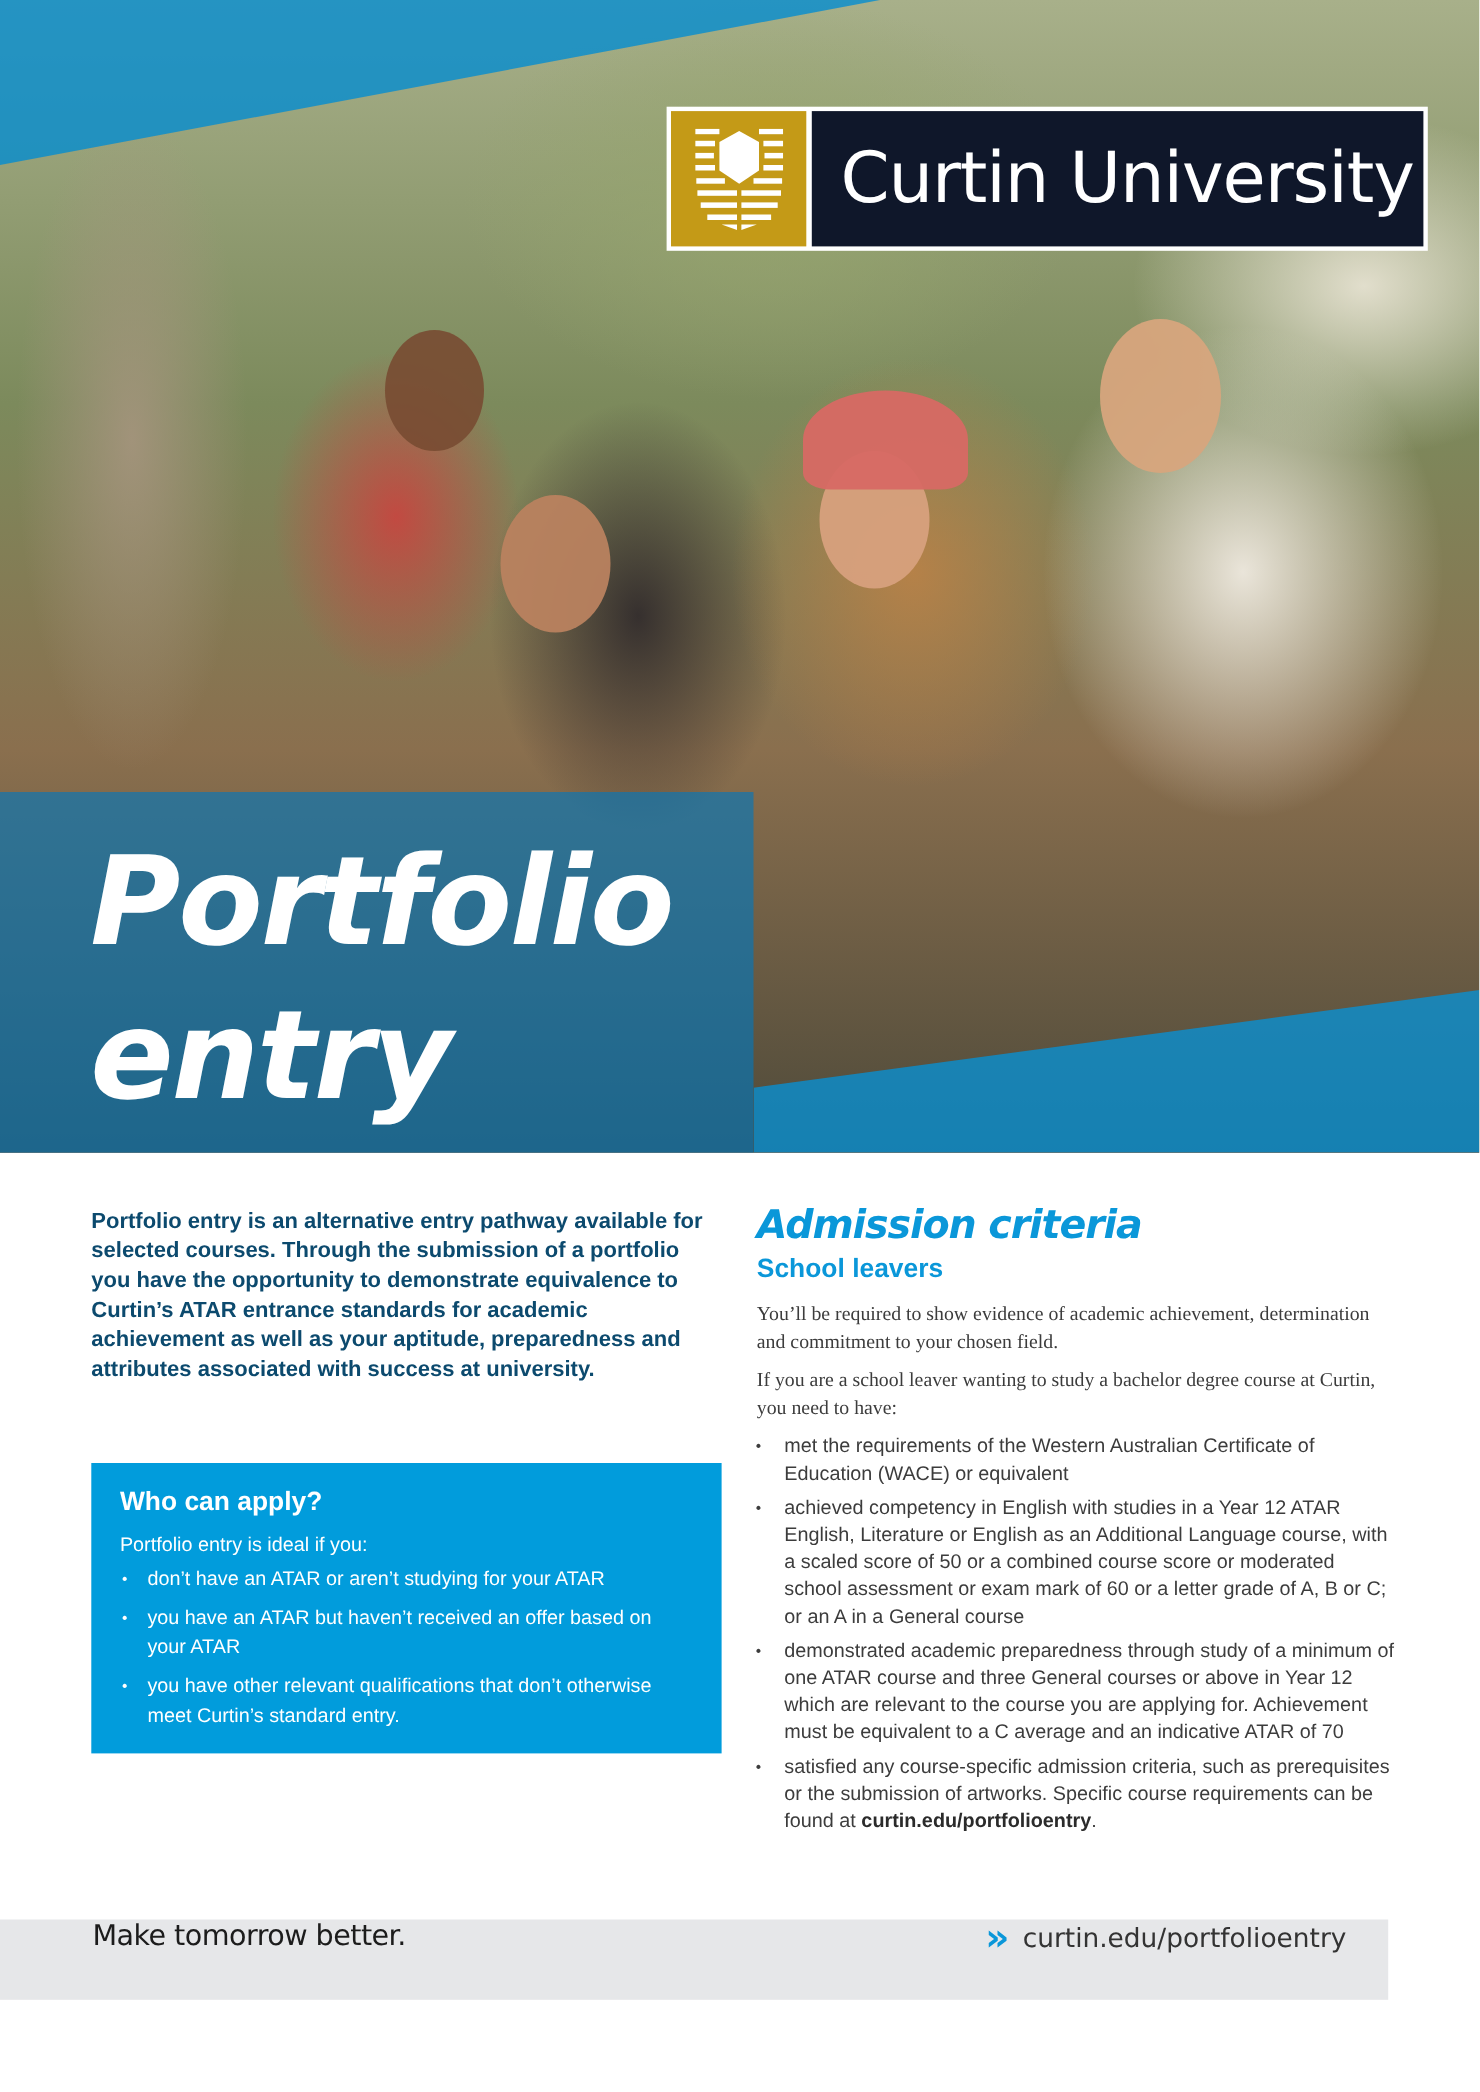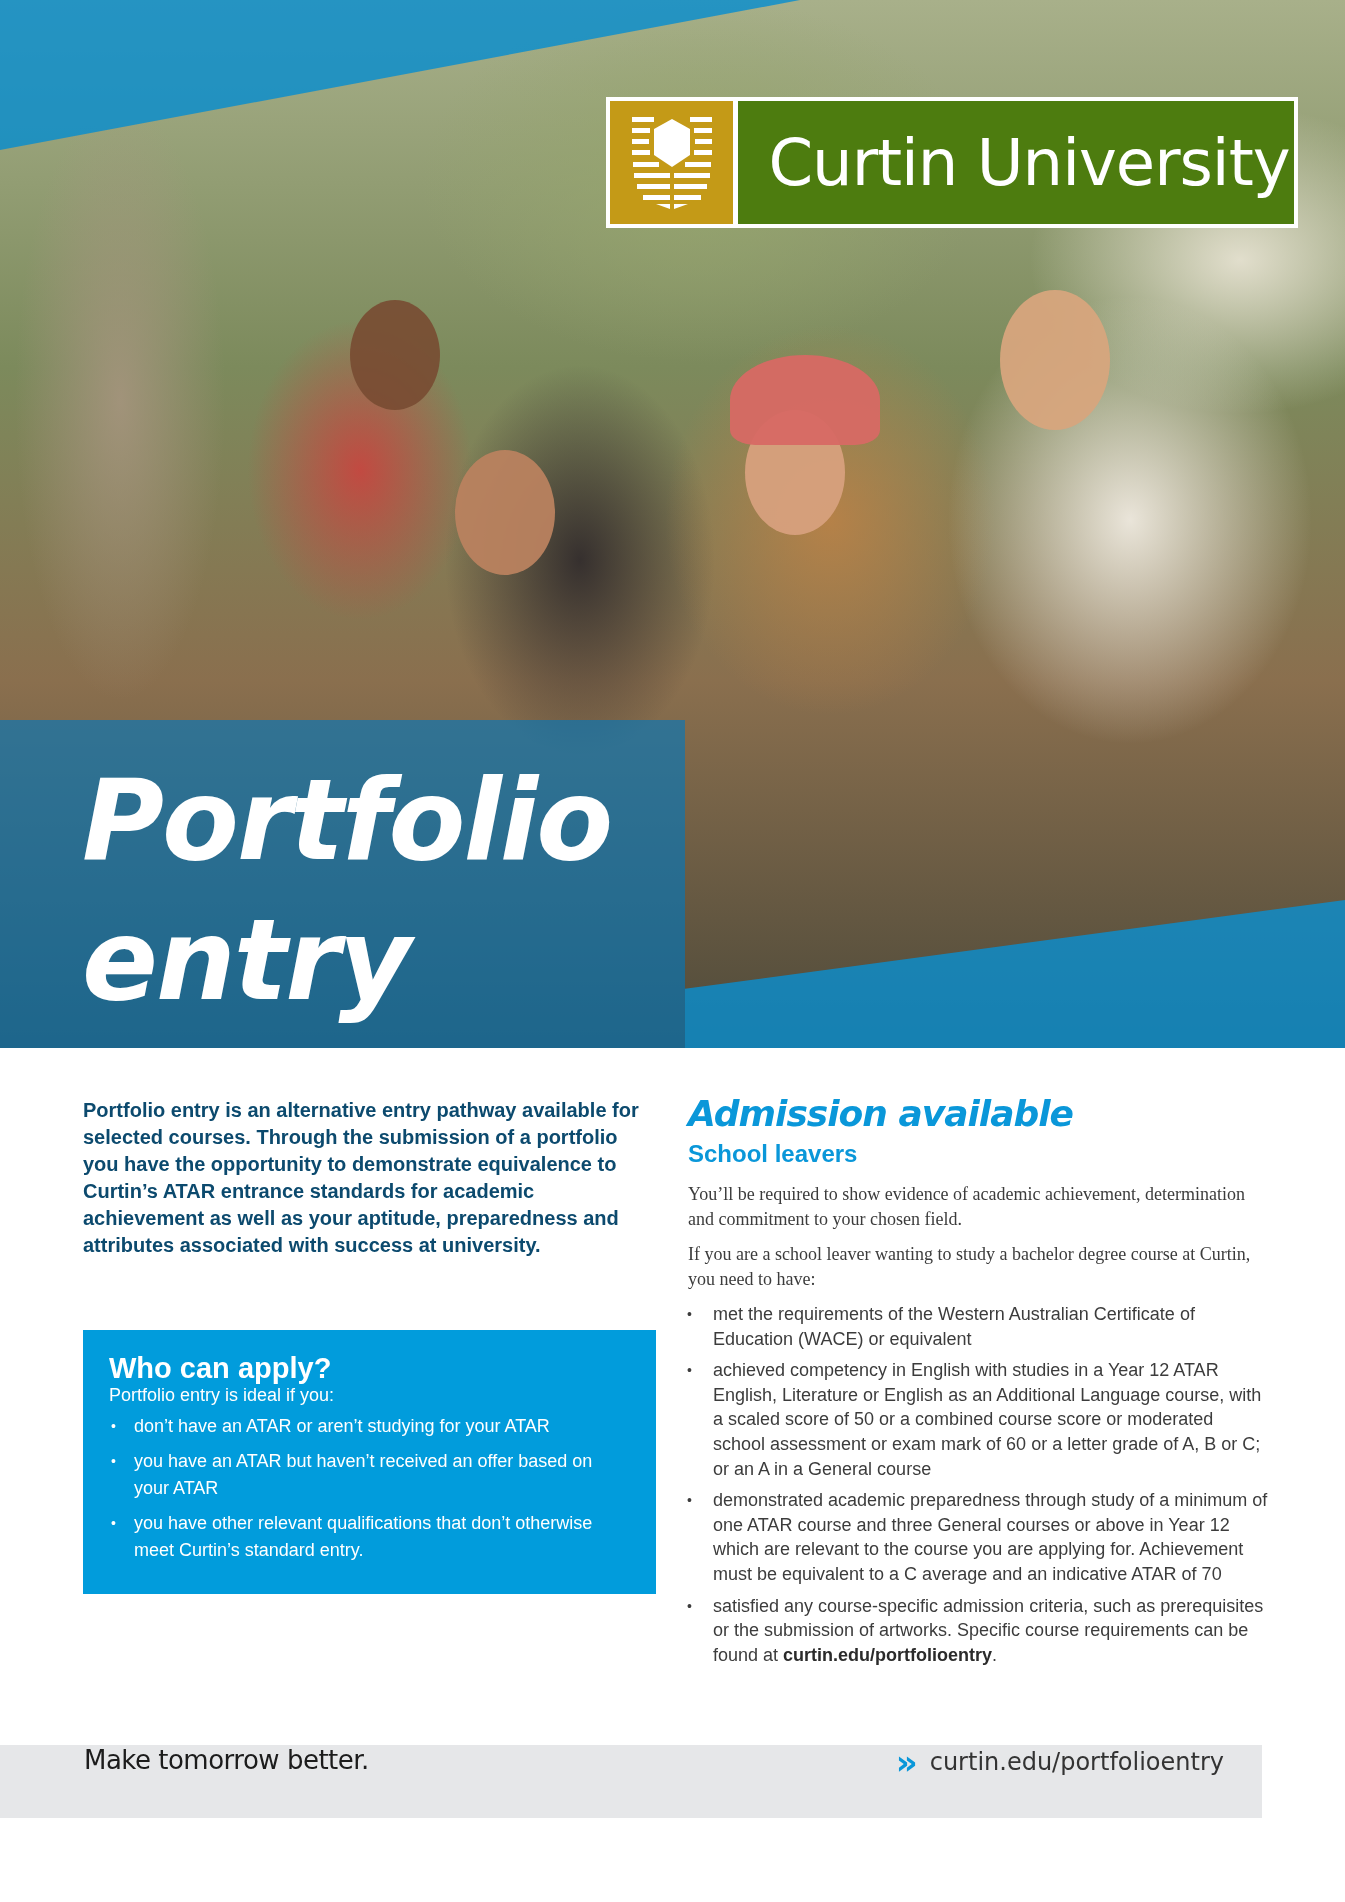--- a/index.html
+++ b/index.html
@@ -43,38 +43,38 @@
     
     .logo {
       position: absolute; left: 606px; top: 97px; width: 692px; height: 131px;
       background: #ffffff; padding: 4px; display: flex;
     }
     .logo-crest {
       width: 123px; height: 123px; background: #c49a17;
       display: flex; align-items: center; justify-content: center;
     }
     .logo-name-box {
-      flex: 1; margin-left: 5px; background: #4d7c0f;
-      display: flex; align-items: center; padding-left: 26px; justify-content: center;
+      flex: 1; margin-left: 5px; background: #0f172a;
+      display: flex; align-items: center; padding-left: 26px;
     }
     .logo-name {
       font-family: "DejaVu Sans", sans-serif; font-size: 64px; color: #ffffff;
       letter-spacing: -1px; font-weight: normal;
     }
 
     
     .intro {
       position: absolute; left: 83px; top: 1097px; width: 575px;
       color: #0c4a6e; font-weight: bold; font-size: 20px; line-height: 27px;
     }
     .who-box {
       position: absolute; left: 83px; top: 1330px; width: 573px; height: 264px;
       background: #019cdc; color: #ffffff; padding: 22px 26px;
     }
-    .who-title { font-weight: bold; font-size: 29px; }
+    .who-title { font-weight: bold; font-size: 24px; margin-bottom: 14px; }
     .who-lead { font-size: 18px; margin-bottom: 7px; }
     .bullets { list-style: none; }
     .bullets li { position: relative; padding-left: 25px; margin-bottom: 8px; }
     .bullets li::before { content: "\2022"; position: absolute; left: 2px; top: 0; font-size: 14px; }
     .who-box .bullets li { font-size: 18px; line-height: 27px; }
 
     .criteria { position: absolute; left: 688px; top: 1090px; width: 580px; color: #3c3c3c; }
     .criteria-title {
       color: #0a97d9; font-weight: bold; font-style: italic; font-size: 36px; line-height: 48px;
       font-family: "DejaVu Sans", sans-serif; letter-spacing: -1px;
@@ -150,21 +150,21 @@
   <div class="who-title">Who can apply?</div>
   <div class="who-lead">Portfolio entry is ideal if you:</div>
   <ul class="bullets">
     <li>don’t have an ATAR or aren’t studying for your ATAR</li>
     <li>you have an ATAR but haven’t received an offer based on your ATAR</li>
     <li>you have other relevant qualifications that don’t otherwise meet Curtin’s standard entry.</li>
   </ul>
 </div>
 
 <div class="criteria">
-  <div class="criteria-title">Admission available</div>
+  <div class="criteria-title">Admission criteria</div>
   <div class="criteria-sub">School leavers</div>
   <p>You’ll be required to show evidence of academic achievement, determination and commitment to your chosen field.</p>
   <p>If you are a school leaver wanting to study a bachelor degree course at Curtin, you need to have:</p>
   <ul class="bullets">
     <li>met the requirements of the Western Australian Certificate of Education (WACE) or equivalent</li>
     <li>achieved competency in English with studies in a Year 12 ATAR English, Literature or English as an Additional Language course, with a scaled score of 50 or a combined course score or moderated school assessment or exam mark of 60 or a letter grade of A, B or C; or an A in a General course</li>
     <li>demonstrated academic preparedness through study of a minimum of one ATAR course and three General courses or above in Year 12 which are relevant to the course you are applying for. Achievement must be equivalent to a C average and an indicative ATAR of 70</li>
     <li>
       <span>satisfied any course-specific admission criteria, such as prerequisites or the submission of artworks. Specific course requirements can be found at </span><span class="link-bold">curtin.edu/portfolioentry</span><span>.</span>
     </li>

